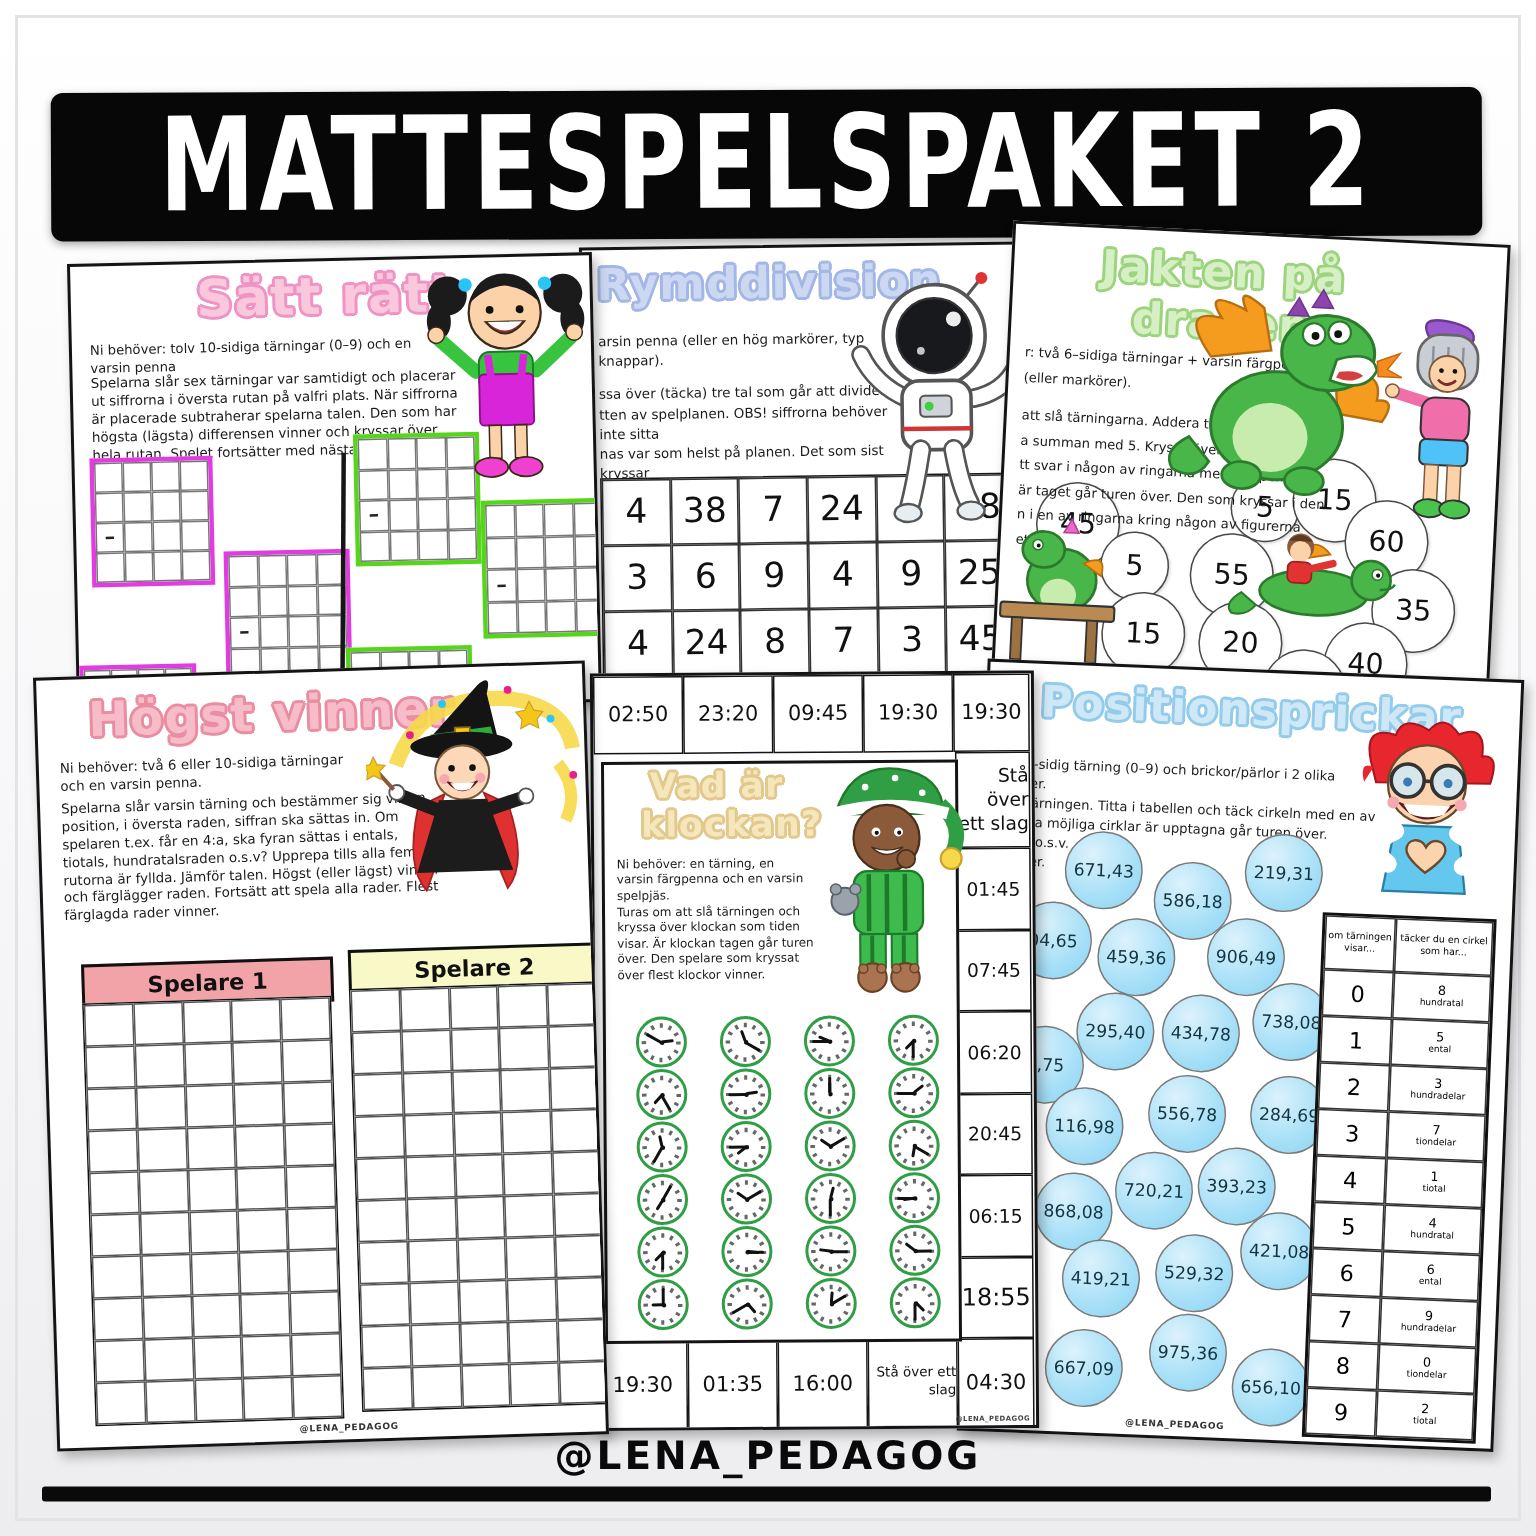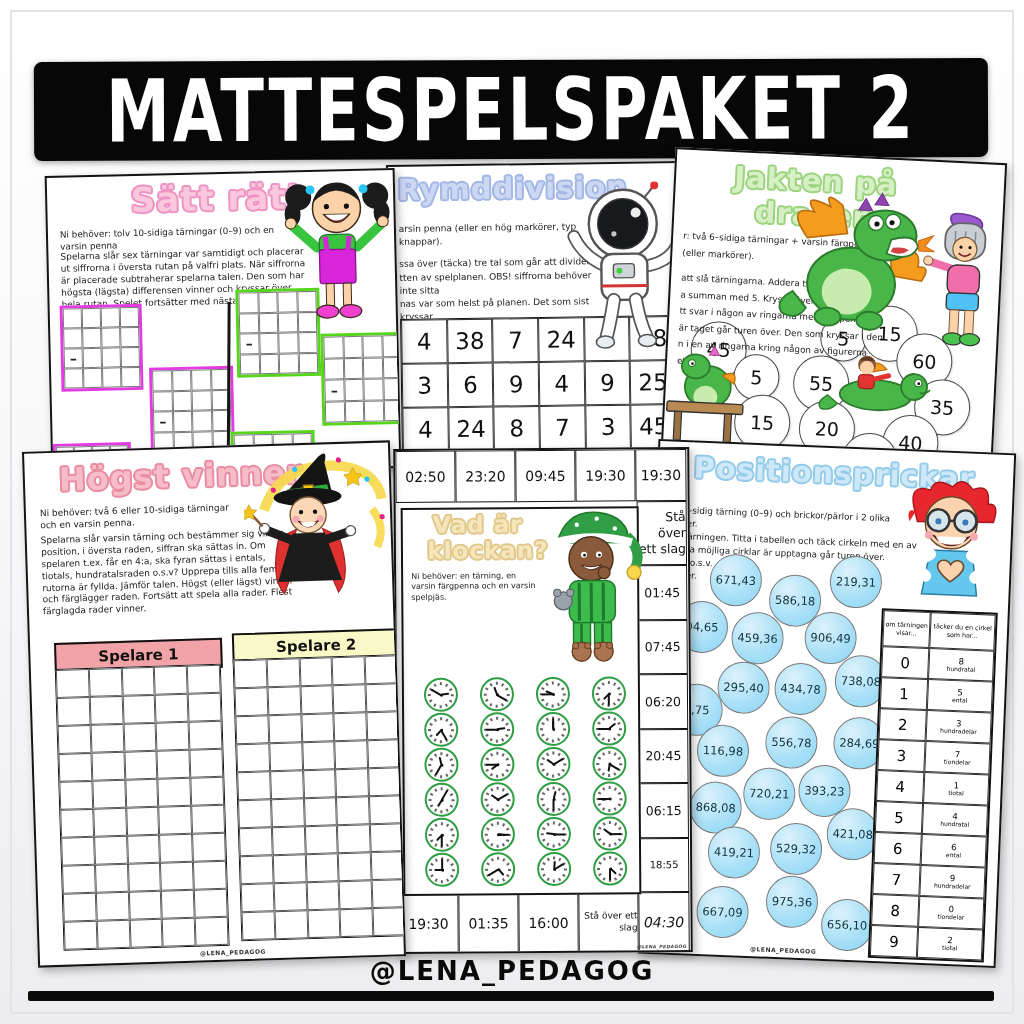--- a/index.html
+++ b/index.html
@@ -466,33 +466,34 @@
         <div class="k-cell" style="flex: 1 1 0%;">19:30</div>
         <div class="k-cell" style="flex: 0 0 51px;">19:30</div>
       </div>
     <div class="k-col" id="k-right" style="left:241px;top:52px;width:50px;height:391px;">
         <div class="k-cell small" style="flex: 0 0 64px; font-size: 12.5px;">Stå över ett slag</div>
         <div class="k-cell" style="flex: 1 1 0%; font-size: 12.5px;">01:45</div>
         <div class="k-cell" style="flex: 1 1 0%; font-size: 12.5px;">07:45</div>
         <div class="k-cell" style="flex: 1 1 0%; font-size: 12.5px;">06:20</div>
         <div class="k-cell" style="flex: 1 1 0%; font-size: 12.5px;">20:45</div>
         <div class="k-cell" style="flex: 1 1 0%; font-size: 12.5px;">06:15</div>
-        <div class="k-cell" style="flex: 1 1 0%; font-size: 10px;">18:55</div>
+        <div class="k-cell" style="flex: 1 1 0%; font-size: 16px;">18:55</div>
       </div>
     <div class="k-row" id="k-bottom" style="left:0;top:443px;width:291px;height:59px;">
         <div class="k-cell" style="flex: 1 1 0%;">19:30</div>
         <div class="k-cell" style="flex: 1 1 0%;">01:35</div>
         <div class="k-cell" style="flex: 1 1 0%;">16:00</div>
         <div class="k-cell small" style="flex: 1 1 0%;">Stå över ett slag</div>
-        <div class="k-cell" style="flex: 0 0 51px; font-style: italic;">04:30<div style="position: absolute; bottom: 1px; right: 2px; font-size: 4.6px; font-weight: bold; color: rgb(68, 68, 68); letter-spacing: 0.3px;">@LENA_PEDAGOG</div></div>
+        <div class="k-cell" style="flex: 0 0 51px;">04:30<div style="position: absolute; bottom: 1px; right: 2px; font-size: 4.6px; font-weight: bold; color: rgb(68, 68, 68); letter-spacing: 0.3px;">@LENA_PEDAGOG</div></div>
       </div>
     <div class="board" style="left:5px;top:57px;width:234px;height:384px;">
       <div class="bubble" style="left: 0px; top: 2px; width: 150px; font-size: 23px; color: rgb(246, 230, 188); text-shadow: rgb(226, 200, 140) -2px 0px 0px, rgb(226, 200, 140) 2px 0px 0px, rgb(226, 200, 140) 0px -2px 0px, rgb(226, 200, 140) 0px 2px 0px, rgb(226, 200, 140) -1.4px -1.4px 0px, rgb(226, 200, 140) 1.4px -1.4px 0px, rgb(226, 200, 140) -1.4px 1.4px 0px, rgb(226, 200, 140) 1.4px 1.4px 0px;">Vad är</div>
       <div class="bubble" style="left: 0px; top: 28px; width: 170px; font-size: 23px; color: rgb(246, 230, 188); text-shadow: rgb(226, 200, 140) -2px 0px 0px, rgb(226, 200, 140) 2px 0px 0px, rgb(226, 200, 140) 0px -2px 0px, rgb(226, 200, 140) 0px 2px 0px, rgb(226, 200, 140) -1.4px -1.4px 0px, rgb(226, 200, 140) 1.4px -1.4px 0px, rgb(226, 200, 140) -1.4px 1.4px 0px, rgb(226, 200, 140) 1.4px 1.4px 0px;">klockan?</div>
       <div class="hand" style="left:8px;top:62px;width:130px;font-size:8px;line-height:1.3;">Ni behöver: en tärning, en varsin färgpenna och en varsin spelpjäs.</div>
+      <div class="hand" style="left:8px;top:94px;width:132px;font-size:8px;line-height:1.3;">Turas om att slå tärningen och kryssa över klockan som tiden visar. Är klockan tagen går turen över. Den spelare som kryssat över flest klockor vinner.</div>
       <div id="clock-grid">
           <div class="clock" style="left: 20px; top: 168px; width: 30px; height: 30px;">
             <div class="tick" style="transform: rotate(0deg) translateY(-11.5px);"></div>
             <div class="tick" style="transform: rotate(30deg) translateY(-11.5px);"></div>
             <div class="tick" style="transform: rotate(60deg) translateY(-11.5px);"></div>
             <div class="tick" style="transform: rotate(90deg) translateY(-11.5px);"></div>
             <div class="tick" style="transform: rotate(120deg) translateY(-11.5px);"></div>
             <div class="tick" style="transform: rotate(150deg) translateY(-11.5px);"></div>
             <div class="tick" style="transform: rotate(180deg) translateY(-11.5px);"></div>
             <div class="tick" style="transform: rotate(210deg) translateY(-11.5px);"></div>

